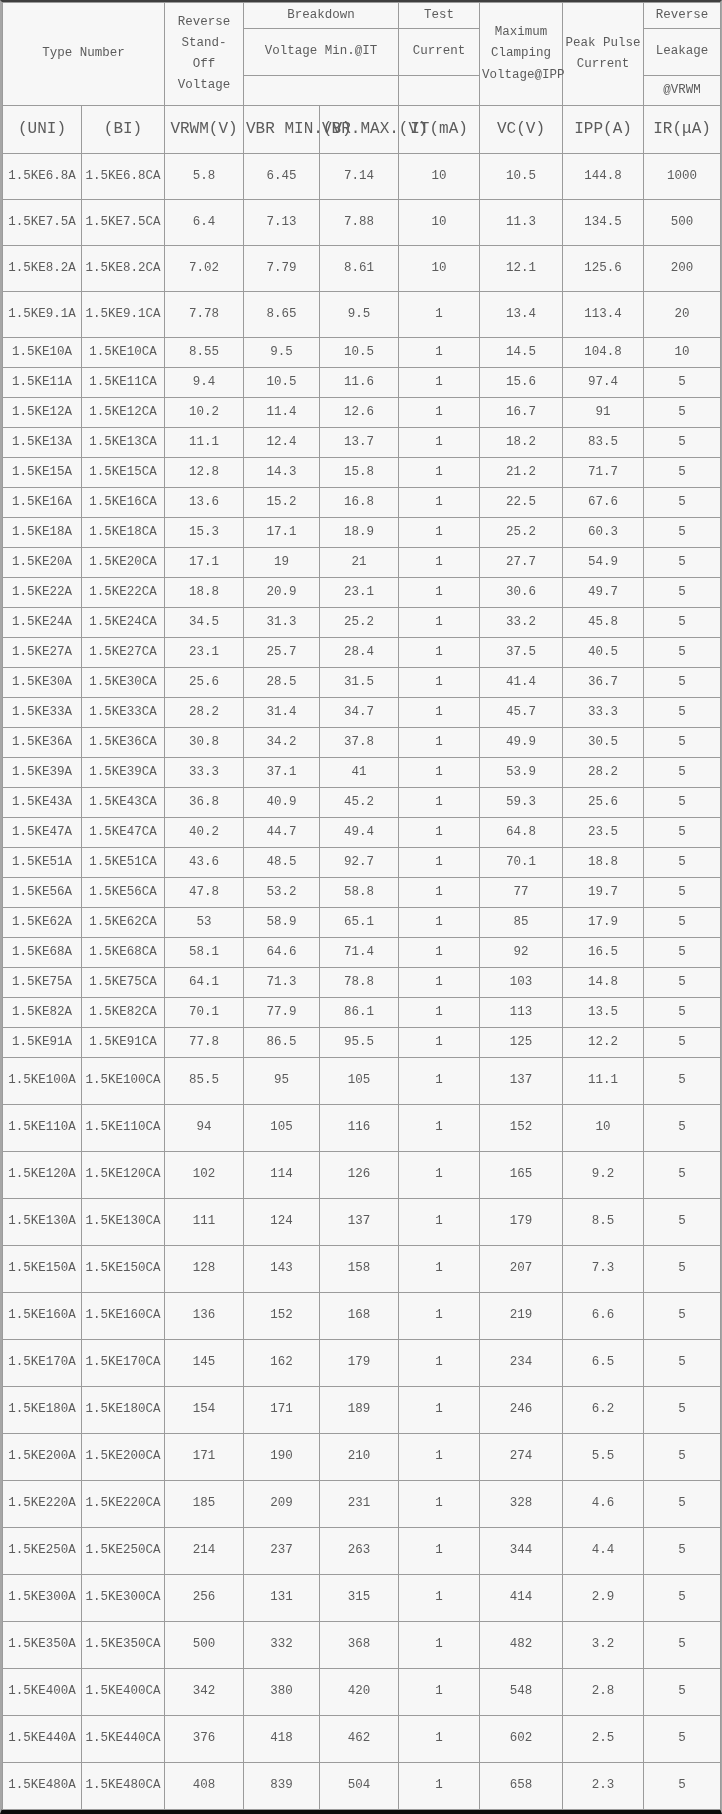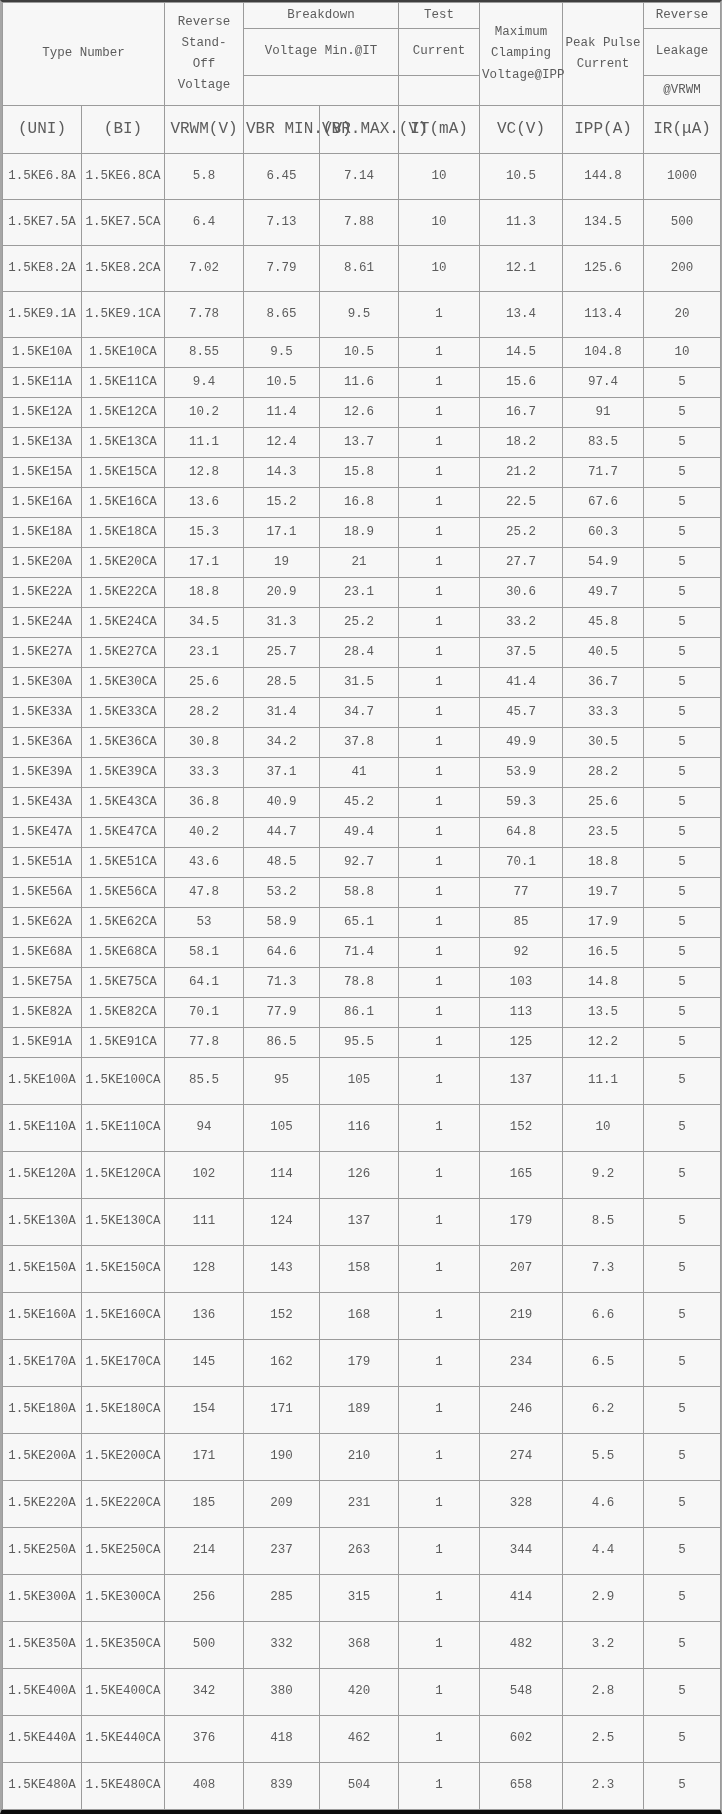--- a/index.html
+++ b/index.html
@@ -512,21 +512,21 @@
           <td>263</td>
           <td>1</td>
           <td>344</td>
           <td>4.4</td>
           <td>5</td>
         </tr>
         <tr class="row-t2">
           <td>1.5KE300A</td>
           <td>1.5KE300CA</td>
           <td>256</td>
-          <td>285</td>
+          <td>131</td>
           <td>315</td>
           <td>1</td>
           <td>414</td>
           <td>2.9</td>
           <td>5</td>
         </tr>
         <tr class="row-t2">
           <td>1.5KE350A</td>
           <td>1.5KE350CA</td>
           <td>500</td>

